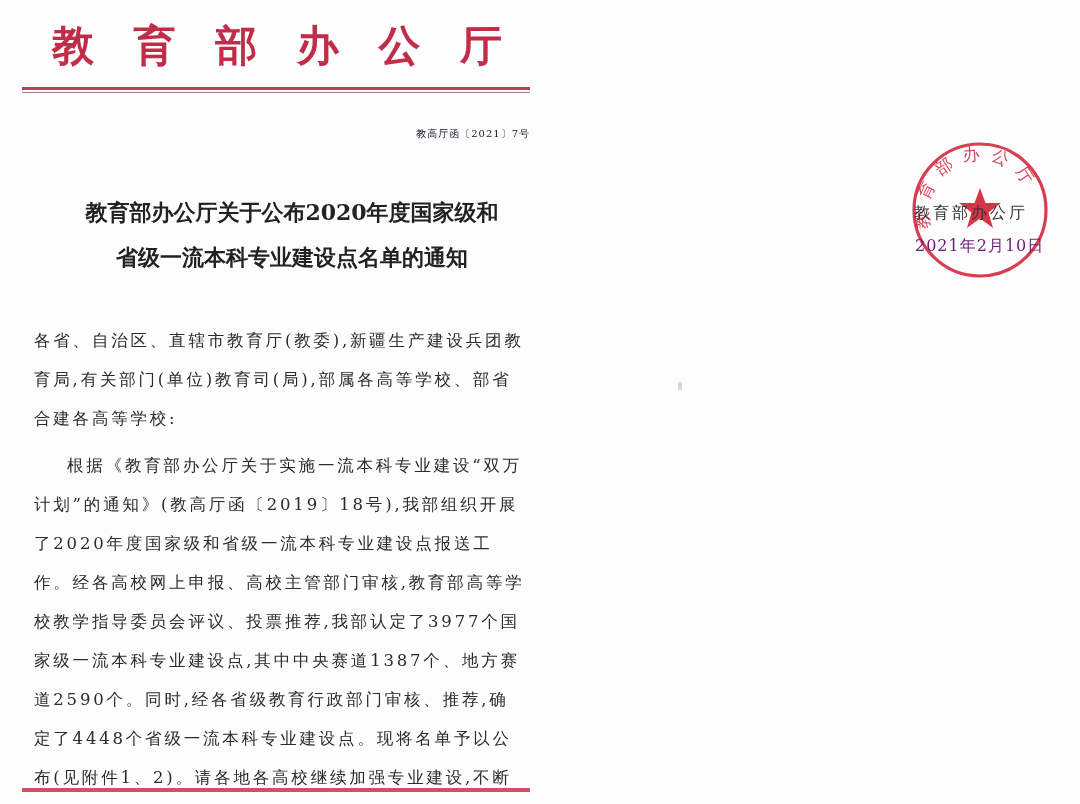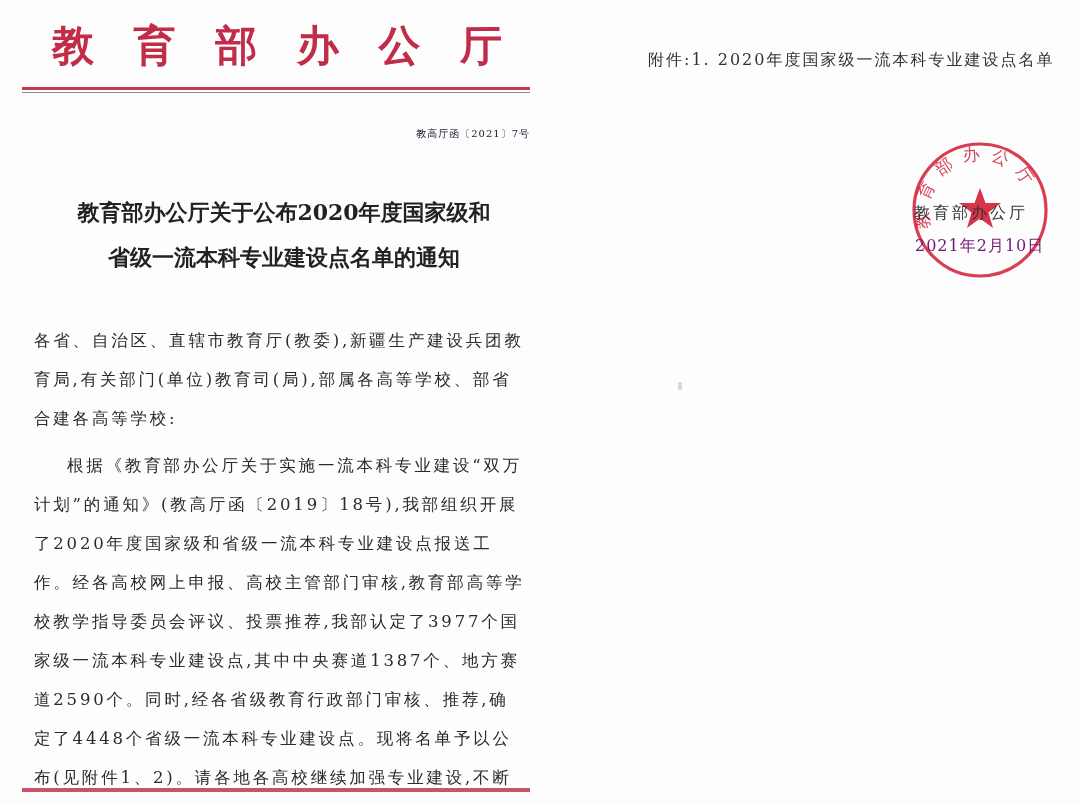--- a/index.html
+++ b/index.html
@@ -32,21 +32,21 @@
     position: absolute; left: 22px; width: 508px; height: 1px;
     background: #8a8a8a;
   }
 
   .doc-number {
     position: absolute; right: 30px; top: 127px;
     font-size: 10px; letter-spacing: 1px; color: #0f172a;
   }
 
   .title {
-    position: absolute; left: 4px; width: 560px; text-align: center;
+    position: absolute; left: 12px; width: 560px; text-align: center;
     font-weight: bold; font-size: 22px; color: #222;
     font-family: "DejaVu Serif", "Liberation Serif", serif;
   }
   .title.l1 { top: 198px; }
   .title.l2 { top: 243px; }
 
   .body-text {
     position: absolute; left: 26px; width: 508px;
     font-size: 16.5px; line-height: 39px; letter-spacing: 2.8px;
     color: #2b2b2b;
@@ -100,21 +100,20 @@
   <div class="body-text" style="top:313px;">
     <p>各省、自治区、直辖市教育厅(教委),新疆生产建设兵团教育局,有关部门(单位)教育司(局),部属各高等学校、部省合建各高等学校:</p>
     <p class="indent">根据《教育部办公厅关于实施一流本科专业建设“双万计划”的通知》(教高厅函〔2019〕18号),我部组织开展了2020年度国家级和省级一流本科专业建设点报送工作。经各高校网上申报、高校主管部门审核,教育部高等学校教学指导委员会评议、投票推荐,我部认定了3977个国家级一流本科专业建设点,其中中央赛道1387个、地方赛道2590个。同时,经各省级教育行政部门审核、推荐,确定了4448个省级一流本科专业建设点。现将名单予以公布(见附件1、2)。请各地各高校继续加强专业建设,不断提高人才培养质量。</p>
   </div>
 
   <div class="rule-red" style="top:788px; background:#c95468; height:4px;"></div>
 </div>
 
 <div class="page page-right">
   <div class="attachments">
-    <div>附件:1. 2020年度国家级一流本科专业建设点名单</div>
   </div>
 
   <svg class="seal" viewBox="0 0 140 140">
     <circle cx="70" cy="70" r="66" fill="none" stroke="#d1233a" stroke-width="3.2" opacity="0.88"></circle>
     <defs>
       <path id="sealArc" d="M 24 96 A 52 52 0 1 1 116 96"></path>
     </defs>
     <text font-size="17" fill="#d1233a" opacity="0.85" letter-spacing="10" font-family="DejaVu Serif, serif">
       <textPath href="#sealArc" startOffset="4%">教育部办公厅</textPath>
     </text>

